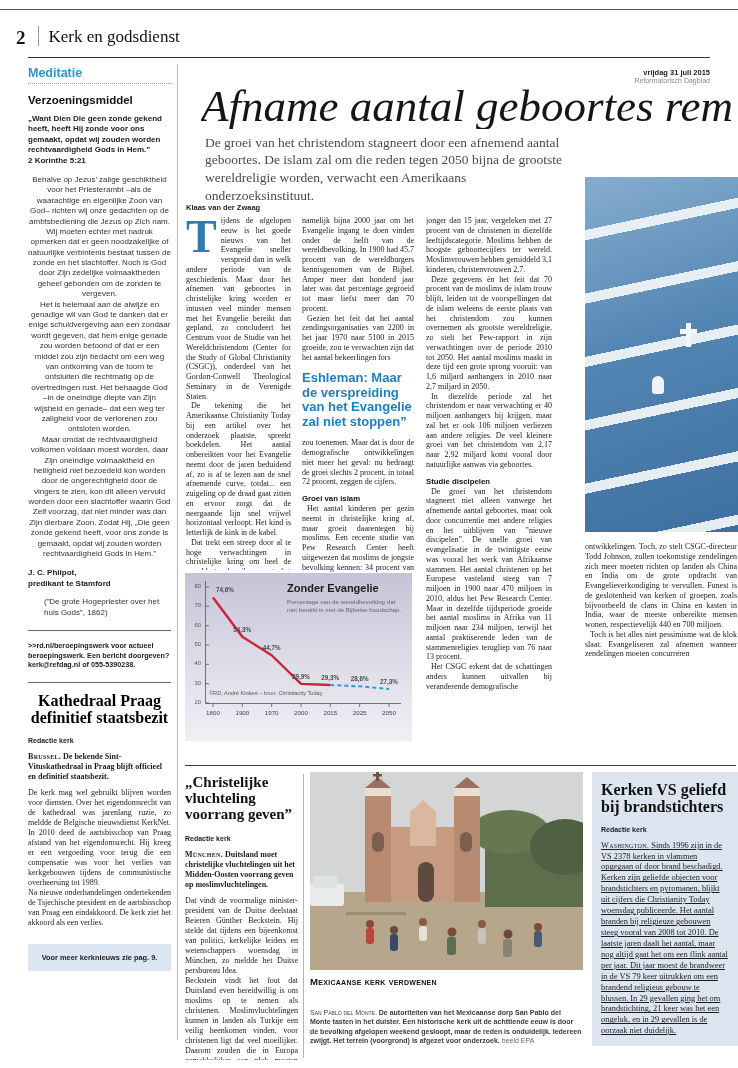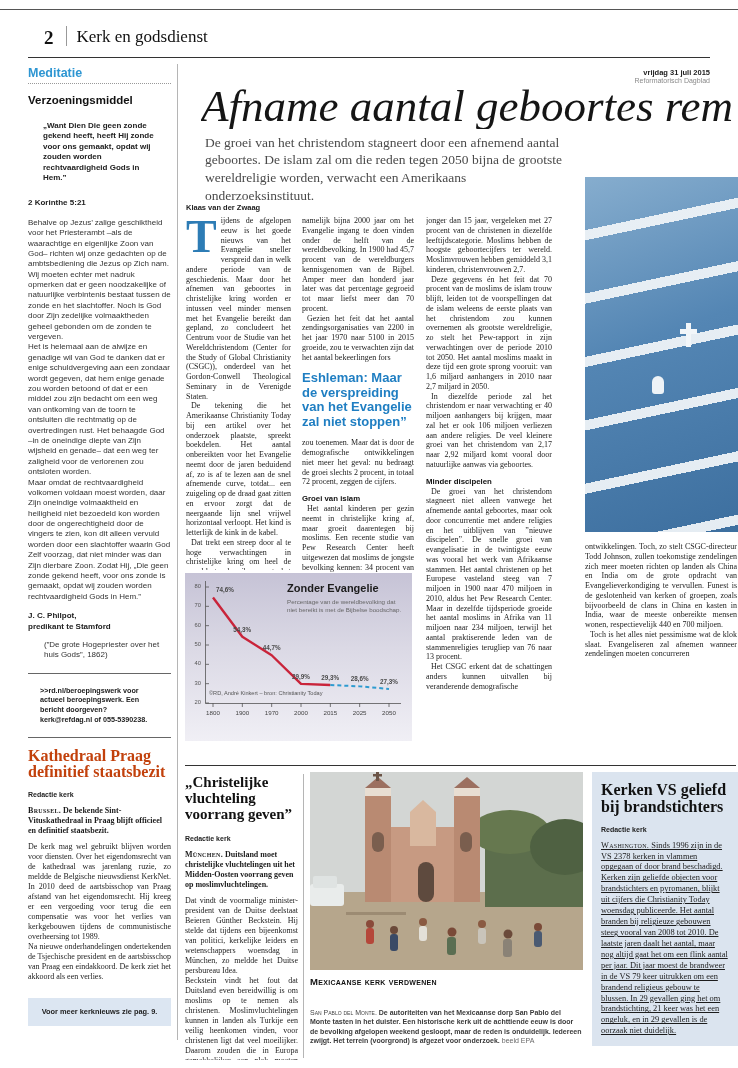--- a/index.html
+++ b/index.html
@@ -1,42 +1,42 @@
 <!DOCTYPE html>
 <html lang="nl"><head>
 <meta charset="utf-8">
 <style>
   html,body{margin:0;padding:0;background:#ffffff;}
   .page{position:relative;width:738px;height:1068px;margin:0 auto;background:#fff;overflow:hidden;
         font-family:"Liberation Sans",sans-serif;color:#222;}
   .topline{position:absolute;left:0;right:0;top:9px;border-top:1px solid #555;}
   
-  .hdr{position:absolute;left:44px;right:28px;top:26px;height:30px;}
+  .hdr{position:absolute;left:16px;right:28px;top:26px;height:30px;}
   .pnum{font:bold 19px "Liberation Serif",serif;color:#111;vertical-align:middle;}
   .hvline{display:inline-block;width:1px;height:20px;background:#999;margin:0 10px -4px 12px;}
   .sect{font:17px "Liberation Serif",serif;color:#111;}
   .dateblock{position:absolute;right:0;top:2px;text-align:right;line-height:1.25;margin-top:40px;}
   .date{font:bold 7.5px "Liberation Sans",sans-serif;color:#222;}
   .pub{font:7px "Liberation Sans",sans-serif;color:#8a8a8a;}
   .headrule{position:absolute;left:28px;right:28px;top:57px;border-top:1px solid #333;}
   .vsep1{position:absolute;left:177px;top:64px;height:976px;border-left:1px solid #b5b5b5;}
   
   .leftcol{position:absolute;left:28px;top:66px;width:143px;height:990px;overflow:hidden;}
   .medlabel{font:bold 12.5px "Liberation Sans",sans-serif;color:#2e96d2;margin-bottom:3px;}
   .dotted{border-bottom:1px dotted #999;margin-bottom:10px;}
   .medtitle{font:bold 11.5px "Liberation Sans",sans-serif;color:#111;margin:0 0 8px 0;}
-  .medquote{font:bold 8px/1.3 "Liberation Sans",sans-serif;color:#222;margin:15px;}
+  .medquote{font:bold 8px/1.3 "Liberation Sans",sans-serif;color:#222;margin:0;}
   .medref{font:bold 8px/1.3 "Liberation Sans",sans-serif;margin:0 0 9px 0;}
-  .medbody p{font:8px/1.3 "Liberation Sans",sans-serif;color:#333;margin:0;text-align:left;}
+  .medbody p{font:8px/1.3 "Liberation Sans",sans-serif;color:#333;margin:0;text-align:center;}
   .medauthor{font:bold 8px/1.3 "Liberation Sans",sans-serif;margin:0;}
   .medauthwrap{margin-top:9px;}
   .mednote{font:8px/1.3 "Liberation Sans",sans-serif;color:#333;margin:8px 0 0 16px;}
   .rule{border-top:1px solid #666;margin:12px 0 10px 0;}
-  .medservice{font:bold 7.2px/1.35 "Liberation Sans",sans-serif;color:#222;margin:12px;}
-  .praaghead{font:bold 16px/1.05 "Liberation Serif",serif;color:#c2410c;margin:4px 0 10px 0;}
+  .medservice{font:bold 7.2px/1.35 "Liberation Sans",sans-serif;color:#222;margin:0;}
+  .praaghead{font:bold 16px/1.05 "Liberation Serif",serif;color:#000000;margin:4px 0 10px 0;text-align:center;}
   .redactie{font:bold 7px "Liberation Sans",sans-serif;color:#222;margin:0 0 8px 0;}
   .news p{font:8px/1.25 "Liberation Serif",serif;color:#1c1c1c;margin:0;text-align:justify;}
   .news p.lead{font-weight:bold;text-align:left;margin-bottom:6px;}
   .dateline{font-variant:small-caps;letter-spacing:.3px;}
   .bluenote{background:#dce6f2;padding:9px 8px;font:bold 7.4px/1.3 "Liberation Sans",sans-serif;
             color:#222;margin-top:16px;text-align:center;}
   
   .headline{position:absolute;left:201px;top:54px;width:537px;overflow:hidden;white-space:nowrap;
             font:italic 45px/1 "Liberation Serif",serif;color:#151515;}
   .intro{position:absolute;left:205px;top:120px;width:372px;
@@ -158,21 +158,21 @@
     <div class="pullquote">Eshleman: Maar de verspreiding van het Evangelie zal niet stoppen”</div>
     <p>zou toenemen. Maar dat is door de demografische ontwikkelingen niet meer het geval: nu bedraagt de groei slechts 2 procent, in totaal 72 procent, zeggen de cijfers.</p>
     <h3 class="subhead">Groei van islam</h3>
     <p>Het aantal kinderen per gezin neemt in christelijke kring af, maar groeit daarentegen bij moslims. Een recente studie van Pew Research Center heeft uitgewezen dat moslims de jongste bevolking kennen: 34 procent van hen is</p>
   </div>
 
   <div class="acol c3">
     <p>jonger dan 15 jaar, vergeleken met 27 procent van de christenen in diezelfde leeftijdscategorie. Moslims hebben de hoogste geboortecijfers ter wereld. Moslimvrouwen hebben gemiddeld 3,1 kinderen, christenvrouwen 2,7.</p>
     <p>Deze gegevens én het feit dat 70 procent van de moslims de islam trouw blijft, leiden tot de voorspellingen dat de islam weleens de eerste plaats van het christendom zou kunnen overnemen als grootste wereldreligie, zo stelt het Pew-rapport in zijn verwachtingen over de periode 2010 tot 2050. Het aantal moslims maakt in deze tijd een grote sprong vooruit: van 1,6 miljard aanhangers in 2010 naar 2,7 miljard in 2050.</p>
     <p>In diezelfde periode zal het christendom er naar verwachting er 40 miljoen aanhangers bij krijgen, maar zal het er ook 106 miljoen verliezen aan andere religies. De veel kleinere groei van het christendom van 2,17 naar 2,92 miljard komt vooral door natuurlijke aanwas via geboortes.</p>
-    <h3 class="subhead">Minder discipelen</h3>
+    <h3 class="subhead">Studie discipelen</h3>
     <p>De groei van het christendom stagneert niet alleen vanwege het afnemende aantal geboortes, maar ook door concurrentie met andere religies en het uitblijven van ”nieuwe discipelen”. De snelle groei van evangelisatie in de twintigste eeuw was vooral het werk van Afrikaanse stammen. Het aantal christenen op het Europese vasteland steeg van 7 miljoen in 1900 naar 470 miljoen in 2010, aldus het Pew Research Center. Maar in dezelfde tijdsperiode groeide het aantal moslims in Afrika van 11 miljoen naar 234 miljoen, terwijl het aantal praktiserende leden van de stammenreligies terugliep van 76 naar 13 procent.</p>
     <p>Het CSGC erkent dat de schattingen anders kunnen uitvallen bij veranderende demografische</p>
   </div>
 
   <div class="acol c4">
     <p>ontwikkelingen. Toch, zo stelt CSGC-directeur Todd Johnson, zullen toekomstige zendelingen zich meer moeten richten op landen als China en India om de grote opdracht van Evangelieverkondiging te vervullen. Funest is de geslotenheid van kerken of groepen, zoals bijvoorbeeld de clans in China en kasten in India, waar de meeste onbereikte mensen wonen, respectievelijk 440 en 700 miljoen.</p>
     <p>Toch is het alles niet pessimisme wat de klok slaat. Evangeliseren zal afnemen wanneer zendelingen moeten concurreren</p>
   </div>
 
   <div class="chart">

